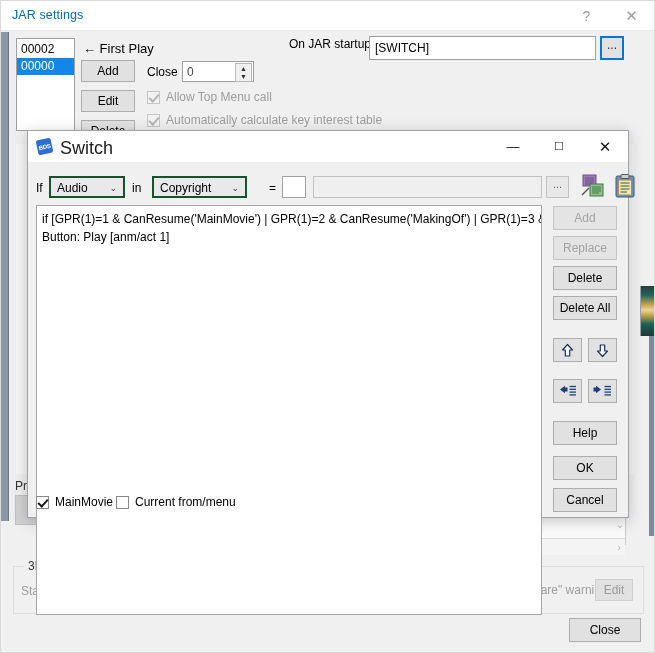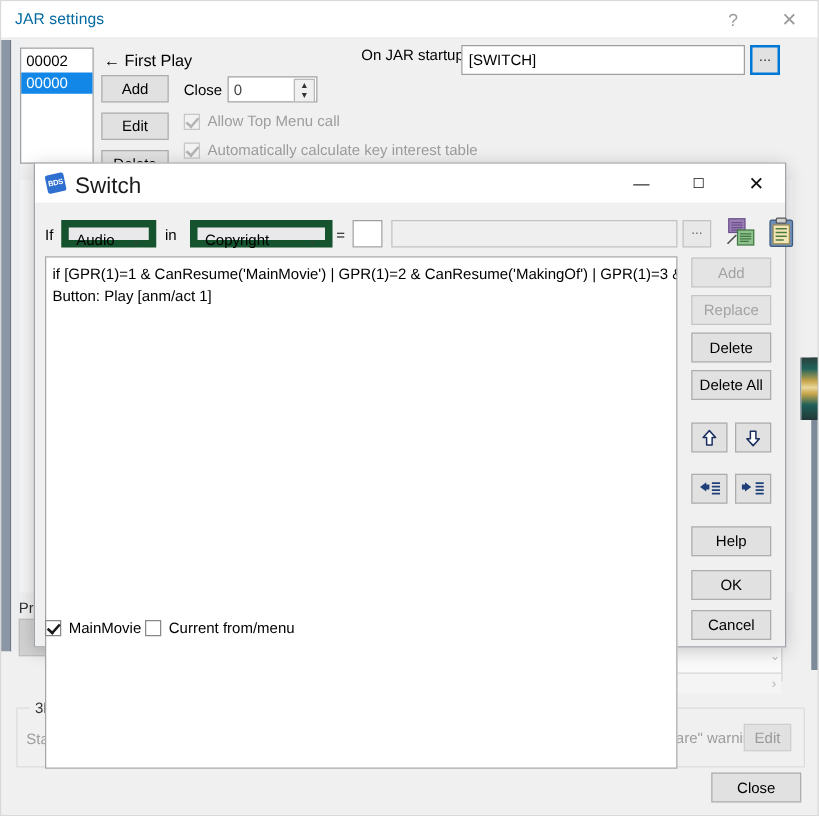--- a/index.html
+++ b/index.html
@@ -235,28 +235,28 @@
     color: #111; font-size: 13px;
   }
   #sw-min  { right: 92px; }
   #sw-max  { right: 46px; font-size: 11px; }
   #sw-close{ right: 0; font-size: 15px; }
 
   
   #cond-if { position: absolute; left: 8px; top: 50px; font-size: 12px; }
   .combo {
     position: absolute; height: 22px;
-    background: #e9e9ec; border: 6px solid #14532d;
+    background: #e9e9ec; border: 2px solid #14532d;
     font-size: 12px;
   }
   .combo-val { position: absolute; left: 6px; top: 3px; }
   .combo-arrow { position: absolute; right: 6px; top: 5px; font-size: 9px; color: #3a3a3a; }
   #cmb-audio { left: 21px; top: 45px; width: 76px; }
   #cond-in { position: absolute; left: 104px; top: 50px; font-size: 12px; }
-  #cmb-copyright { left: 124px; top: 45px; width: 114px; }
+  #cmb-copyright { left: 124px; top: 45px; width: 95px; }
   #cond-eq { position: absolute; left: 241px; top: 50px; font-size: 12px; }
   #val-small {
     position: absolute; left: 254px; top: 45px; width: 24px; height: 22px;
     background: #fff; border: 1px solid #a0a0a0;
   }
   #val-long {
     position: absolute; left: 285px; top: 45px; width: 229px; height: 22px;
     background: #efefef; border: 1px solid #c2c2c2;
   }
   #val-dots {

